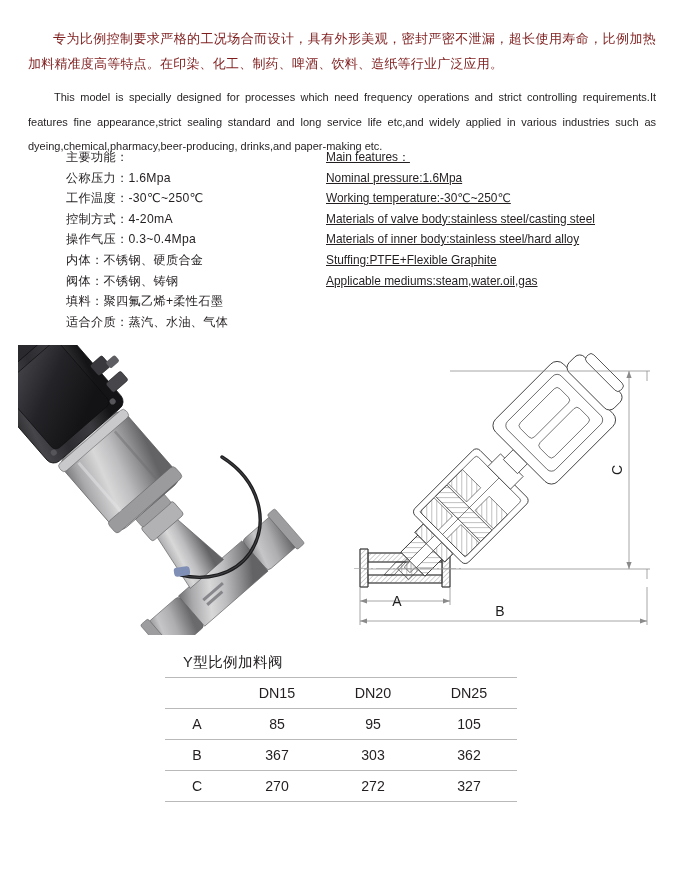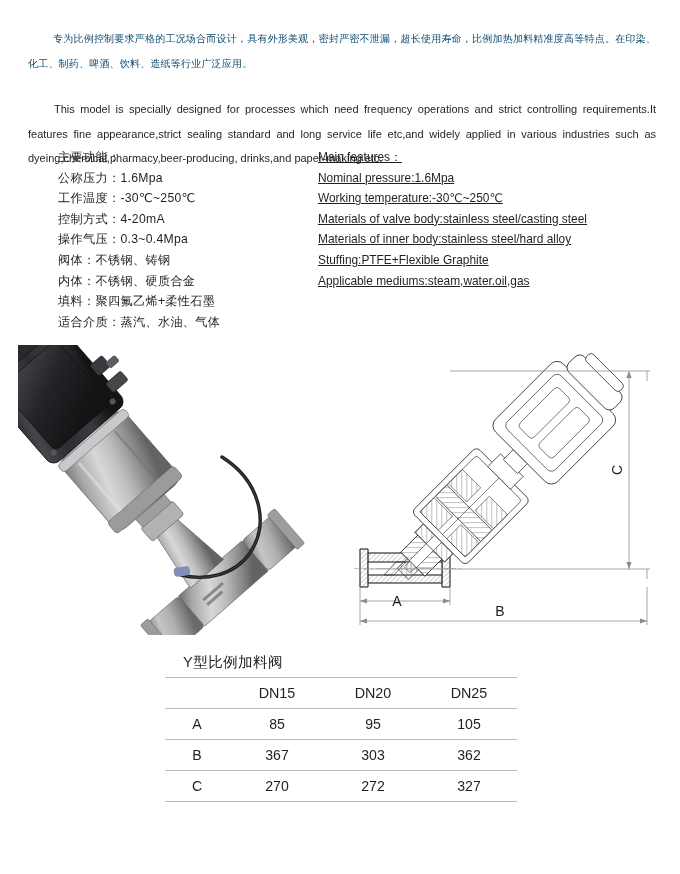--- a/index.html
+++ b/index.html
@@ -6,30 +6,30 @@
   body{
     width:680px;height:874px;background:#ffffff;
     font-family:"Liberation Sans","DejaVu Sans",sans-serif;
     color:#231f20;overflow:hidden;position:relative;
   }
   .page{position:relative;width:680px;height:874px;}
 
   
   .intro{position:absolute;left:28px;top:26px;width:628px;}
   .p-cn{
-    font-size:10px;line-height:25px;text-align:justify;text-indent:25px;
-    letter-spacing:.2px;margin:0 0 21px 0;color:#0c4a6e;
+    font-size:13px;line-height:25px;text-align:justify;text-indent:25px;
+    letter-spacing:.2px;margin:0 0 9px 0;color:#7f1d1d;
   }
   .p-en{
     font-size:11px;line-height:24.5px;text-align:justify;text-indent:26px;
     margin:0;color:#231f20;
   }
 
   
-  .specs{position:absolute;left:0;top:147px;width:572px;height:190px;}
+  .specs{position:absolute;left:8px;top:147px;width:572px;height:190px;}
   .spec-col{position:absolute;top:0;}
   .spec-col.cn{left:58px;width:250px;}
   .spec-col.en{left:318px;width:345px;}
   .spec-line{
     font-size:12.2px;line-height:20.6px;white-space:nowrap;color:#231f20;
   }
   .spec-col.cn .spec-line{letter-spacing:.3px;}
   .spec-col.en .spec-line{font-size:11.9px;text-decoration:underline;}
 
   
@@ -67,22 +67,22 @@
     <p class="p-en">This model is specially designed for processes which need frequency operations and strict controlling requirements.It features fine appearance,strict sealing standard and long service life etc,and widely applied in various industries such as dyeing,chemical,pharmacy,beer-producing, drinks,and paper-making etc.</p>
   </div>
 
   <div class="specs">
     <div class="spec-col cn">
       <div class="spec-line">主要功能：</div>
       <div class="spec-line">公称压力：1.6Mpa</div>
       <div class="spec-line">工作温度：-30℃~250℃</div>
       <div class="spec-line">控制方式：4-20mA</div>
       <div class="spec-line">操作气压：0.3~0.4Mpa</div>
+      <div class="spec-line">内体：不锈钢、硬质合金</div>
       <div class="spec-line">阀体：不锈钢、铸钢</div>
-      <div class="spec-line">内体：不锈钢、硬质合金</div>
       <div class="spec-line">填料：聚四氟乙烯+柔性石墨</div>
       <div class="spec-line">适合介质：蒸汽、水油、气体</div>
     </div>
     <div class="spec-col en">
       <div class="spec-line">Main features：</div>
       <div class="spec-line">Nominal pressure:1.6Mpa</div>
       <div class="spec-line">Working temperature:-30℃~250℃</div>
       <div class="spec-line">Materials of valve body:stainless steel/casting steel</div>
       <div class="spec-line">Materials of inner body:stainless steel/hard alloy</div>
       <div class="spec-line">Stuffing:PTFE+Flexible Graphite</div>

